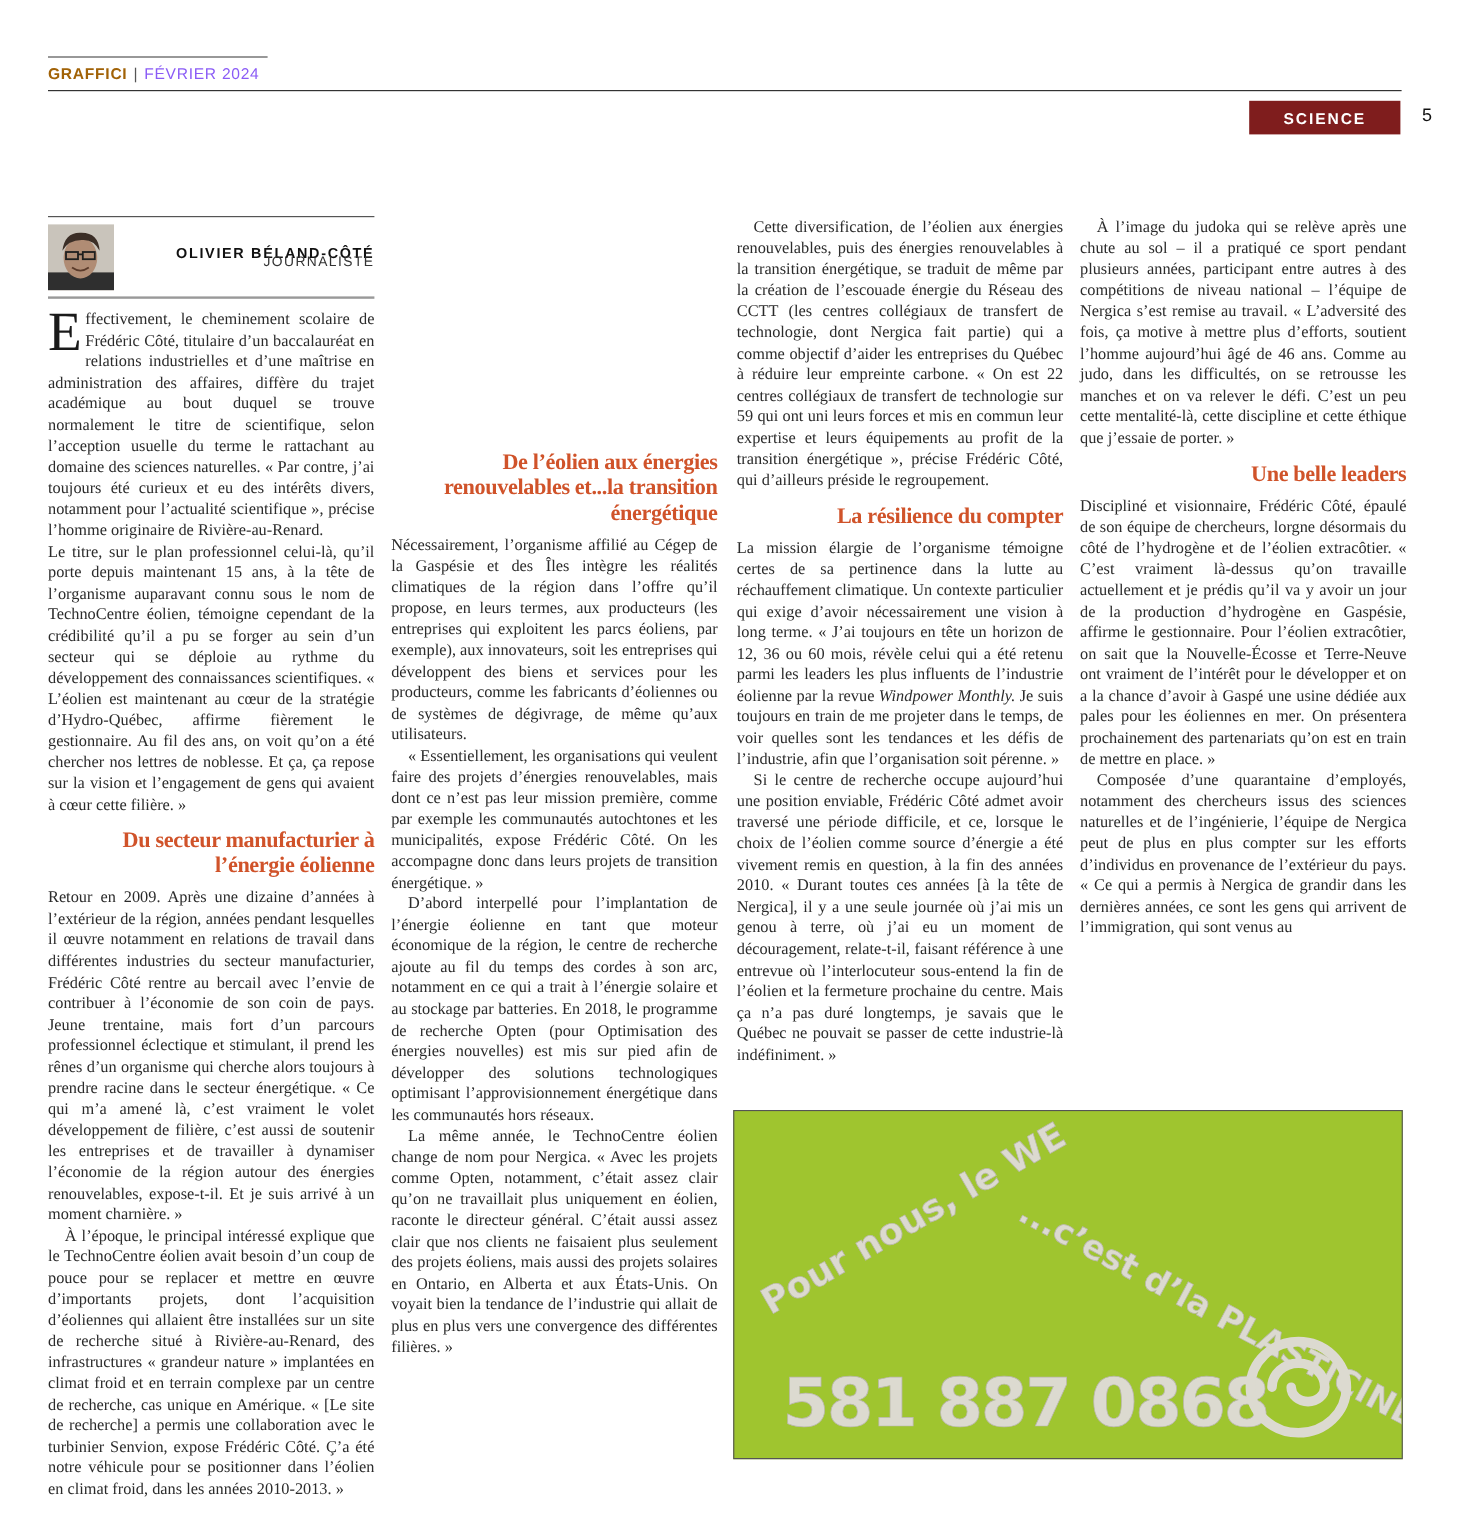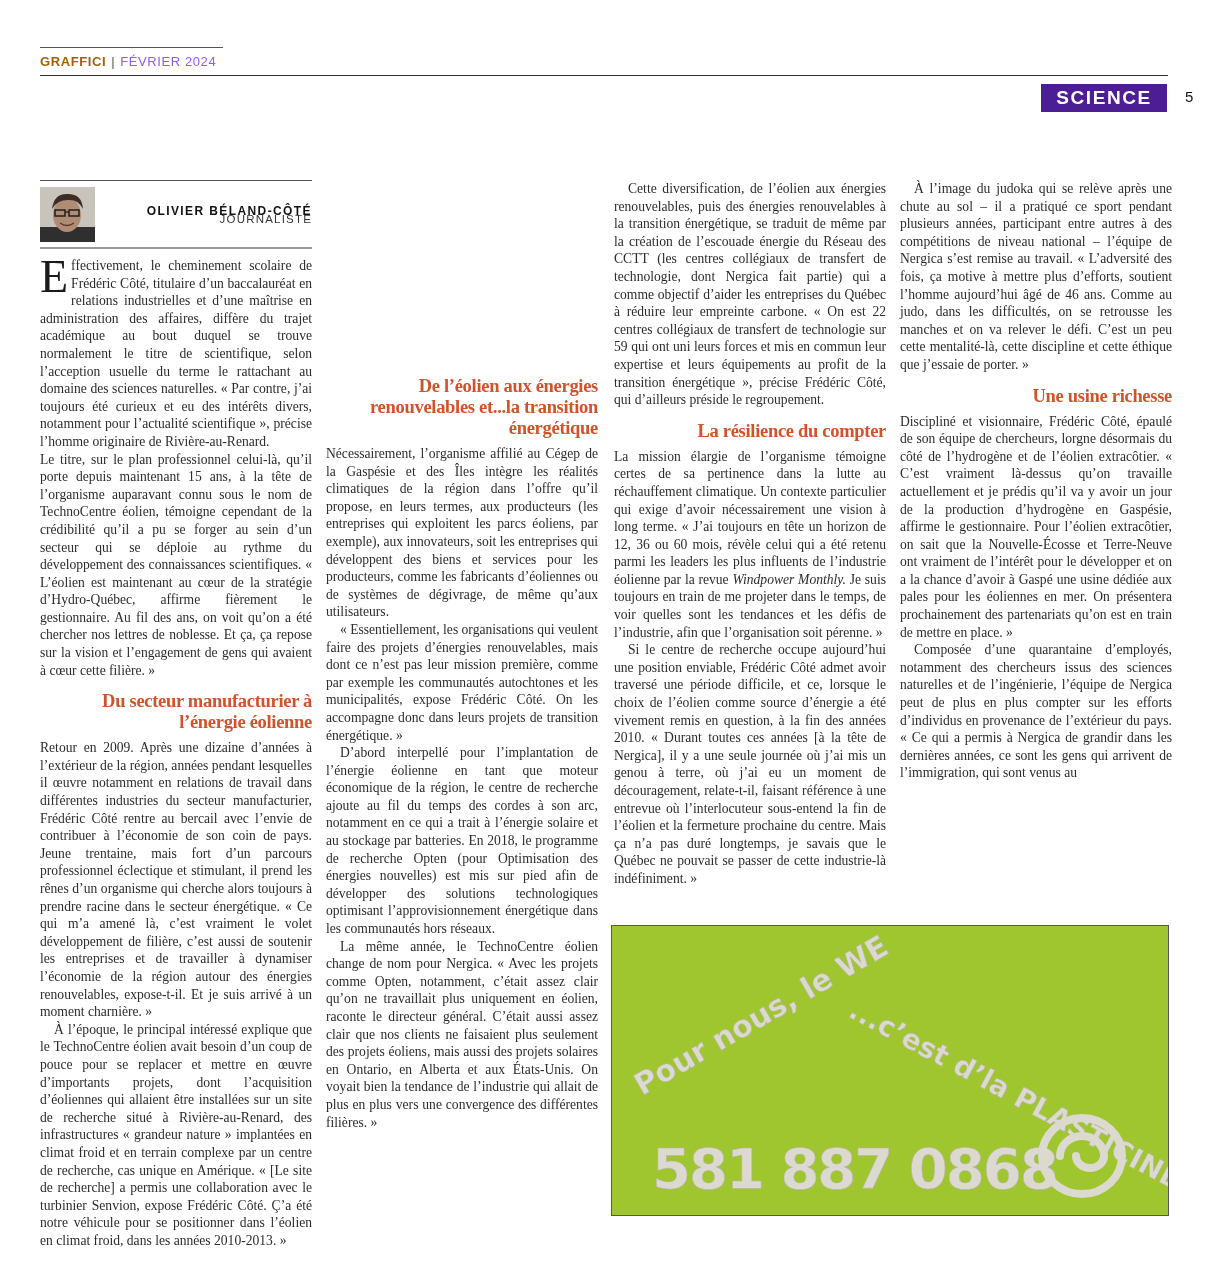--- a/index.html
+++ b/index.html
@@ -5,22 +5,22 @@
   html, body { margin: 0; padding: 0; background: #ffffff; }
   body { width: 1228px; height: 1269px; position: relative; overflow: hidden;
          font-family: "Liberation Serif", "DejaVu Serif", serif; color: #2b2b2b; }
   .top-rule { position: absolute; left: 40px; top: 47px; width: 183px; height: 1px; background: #555; }
   .masthead { position: absolute; left: 40px; top: 54px; font-family: "Liberation Sans", sans-serif;
               font-size: 13px; letter-spacing: 0.6px; color: #333; }
   .masthead .pub { font-weight: bold; color: #a16207; }
   .masthead .sep { margin: 0 5px; color: #555; }
   .masthead .date { color: #8b5cf6; }
   .head-rule { position: absolute; left: 40px; top: 75px; width: 1128px; height: 1px; background: #333; }
-  .section-tag { position: absolute; left: 1041px; top: 84px; width: 126px; height: 28px; background: #4c1d95;
-                 color: #fff; font-family: "Liberation Sans", sans-serif; font-weight: bold; font-size: 19px;
+  .section-tag { position: absolute; left: 1041px; top: 84px; width: 126px; height: 28px; background: #7f1d1d;
+                 color: #fff; font-family: "Liberation Sans", sans-serif; font-weight: bold; font-size: 13px;
                  letter-spacing: 1.6px; display: flex; align-items: center; justify-content: center; }
   .page-num { position: absolute; left: 1185px; top: 88px; font-family: "Liberation Sans", sans-serif; font-size: 15px; color: #111; }
 
   .col { position: absolute; top: 180px; width: 272px; font-size: 13.6px; line-height: 17.6px;
          text-align: justify; hyphens: auto; }
   .col p { margin: 0; }
   .col p.ind { text-indent: 14px; }
   .c1 { left: 40px; } .c2 { left: 326px; } .c3 { left: 614px; } .c4 { left: 900px; }
 
   .byline { border-top: 1px solid #555; border-bottom: 2px solid #999; height: 66px; position: relative; margin-bottom: 8px; }
@@ -83,21 +83,21 @@
 
 <div class="col c3">
   <p class="ind">Cette diversification, de l’éolien aux énergies renouvelables, puis des énergies renouvelables à la transition énergétique, se traduit de même par la création de l’escouade énergie du Réseau des CCTT (les centres collégiaux de transfert de technologie, dont Nergica fait partie) qui a comme objectif d’aider les entreprises du Québec à réduire leur empreinte carbone. « On est 22 centres collégiaux de transfert de technologie sur 59 qui ont uni leurs forces et mis en commun leur expertise et leurs équipements au profit de la transition énergétique », précise Frédéric Côté, qui d’ailleurs préside le regroupement.</p>
   <h2 class="sub">La résilience du compter</h2>
   <p><span>La mission élargie de l’organisme témoigne certes de sa pertinence dans la lutte au réchauffement climatique. Un contexte particulier qui exige d’avoir nécessairement une vision à long terme. « J’ai toujours en tête un horizon de 12, 36 ou 60 mois, révèle celui qui a été retenu parmi les leaders les plus influents de l’industrie éolienne par la revue </span><em>Windpower Monthly.</em><span> Je suis toujours en train de me projeter dans le temps, de voir quelles sont les tendances et les défis de l’industrie, afin que l’organisation soit pérenne. »</span></p>
   <p class="ind">Si le centre de recherche occupe aujourd’hui une position enviable, Frédéric Côté admet avoir traversé une période difficile, et ce, lorsque le choix de l’éolien comme source d’énergie a été vivement remis en question, à la fin des années 2010. « Durant toutes ces années [à la tête de Nergica], il y a une seule journée où j’ai mis un genou à terre, où j’ai eu un moment de découragement, relate-t-il, faisant référence à une entrevue où l’interlocuteur sous-entend la fin de l’éolien et la fermeture prochaine du centre. Mais ça n’a pas duré longtemps, je savais que le Québec ne pouvait se passer de cette industrie-là indéfiniment. »</p>
 </div>
 
 <div class="col c4">
   <p class="ind">À l’image du judoka qui se relève après une chute au sol – il a pratiqué ce sport pendant plusieurs années, participant entre autres à des compétitions de niveau national – l’équipe de Nergica s’est remise au travail. « L’adversité des fois, ça motive à mettre plus d’efforts, soutient l’homme aujourd’hui âgé de 46 ans. Comme au judo, dans les difficultés, on se retrousse les manches et on va relever le défi. C’est un peu cette mentalité-là, cette discipline et cette éthique que j’essaie de porter. »</p>
-  <h2 class="sub">Une usine richesse</h2>
+  <h2 class="sub">Une belle leaders</h2>
   <p>Discipliné et visionnaire, Frédéric Côté, épaulé de son équipe de chercheurs, lorgne désormais du côté de l’hydrogène et de l’éolien extracôtier. « C’est vraiment là-dessus qu’on travaille actuellement et je prédis qu’il va y avoir un jour de la production d’hydrogène en Gaspésie, affirme le gestionnaire. Pour l’éolien extracôtier, on sait que la Nouvelle-Écosse et Terre-Neuve ont vraiment de l’intérêt pour le développer et on a la chance d’avoir à Gaspé une usine dédiée aux pales pour les éoliennes en mer. On présentera prochainement des partenariats qu’on est en train de mettre en place. »</p>
   <p class="ind">Composée d’une quarantaine d’employés, notamment des chercheurs issus des sciences naturelles et de l’ingénierie, l’équipe de Nergica peut de plus en plus compter sur les efforts d’individus en provenance de l’extérieur du pays. « Ce qui a permis à Nergica de grandir dans les dernières années, ce sont les gens qui arrivent de l’immigration, qui sont venus au</p>
 </div>
 
 <div class="photo-ad">
   <svg width="556" height="289" viewBox="0 0 556 289">
     <rect width="556" height="289" fill="#9fc52f"></rect>
     <g font-family="DejaVu Sans, sans-serif" fill="#dcdad0" stroke="#b9b7ab" stroke-width="0.6" font-weight="bold">
       <text x="30" y="170" font-size="30" transform="rotate(-30 30 170)">Pour nous, le WE</text>
       <text x="235" y="90" font-size="28" transform="rotate(28 235 90)">...c’est d’la PLASTICINE!</text>

